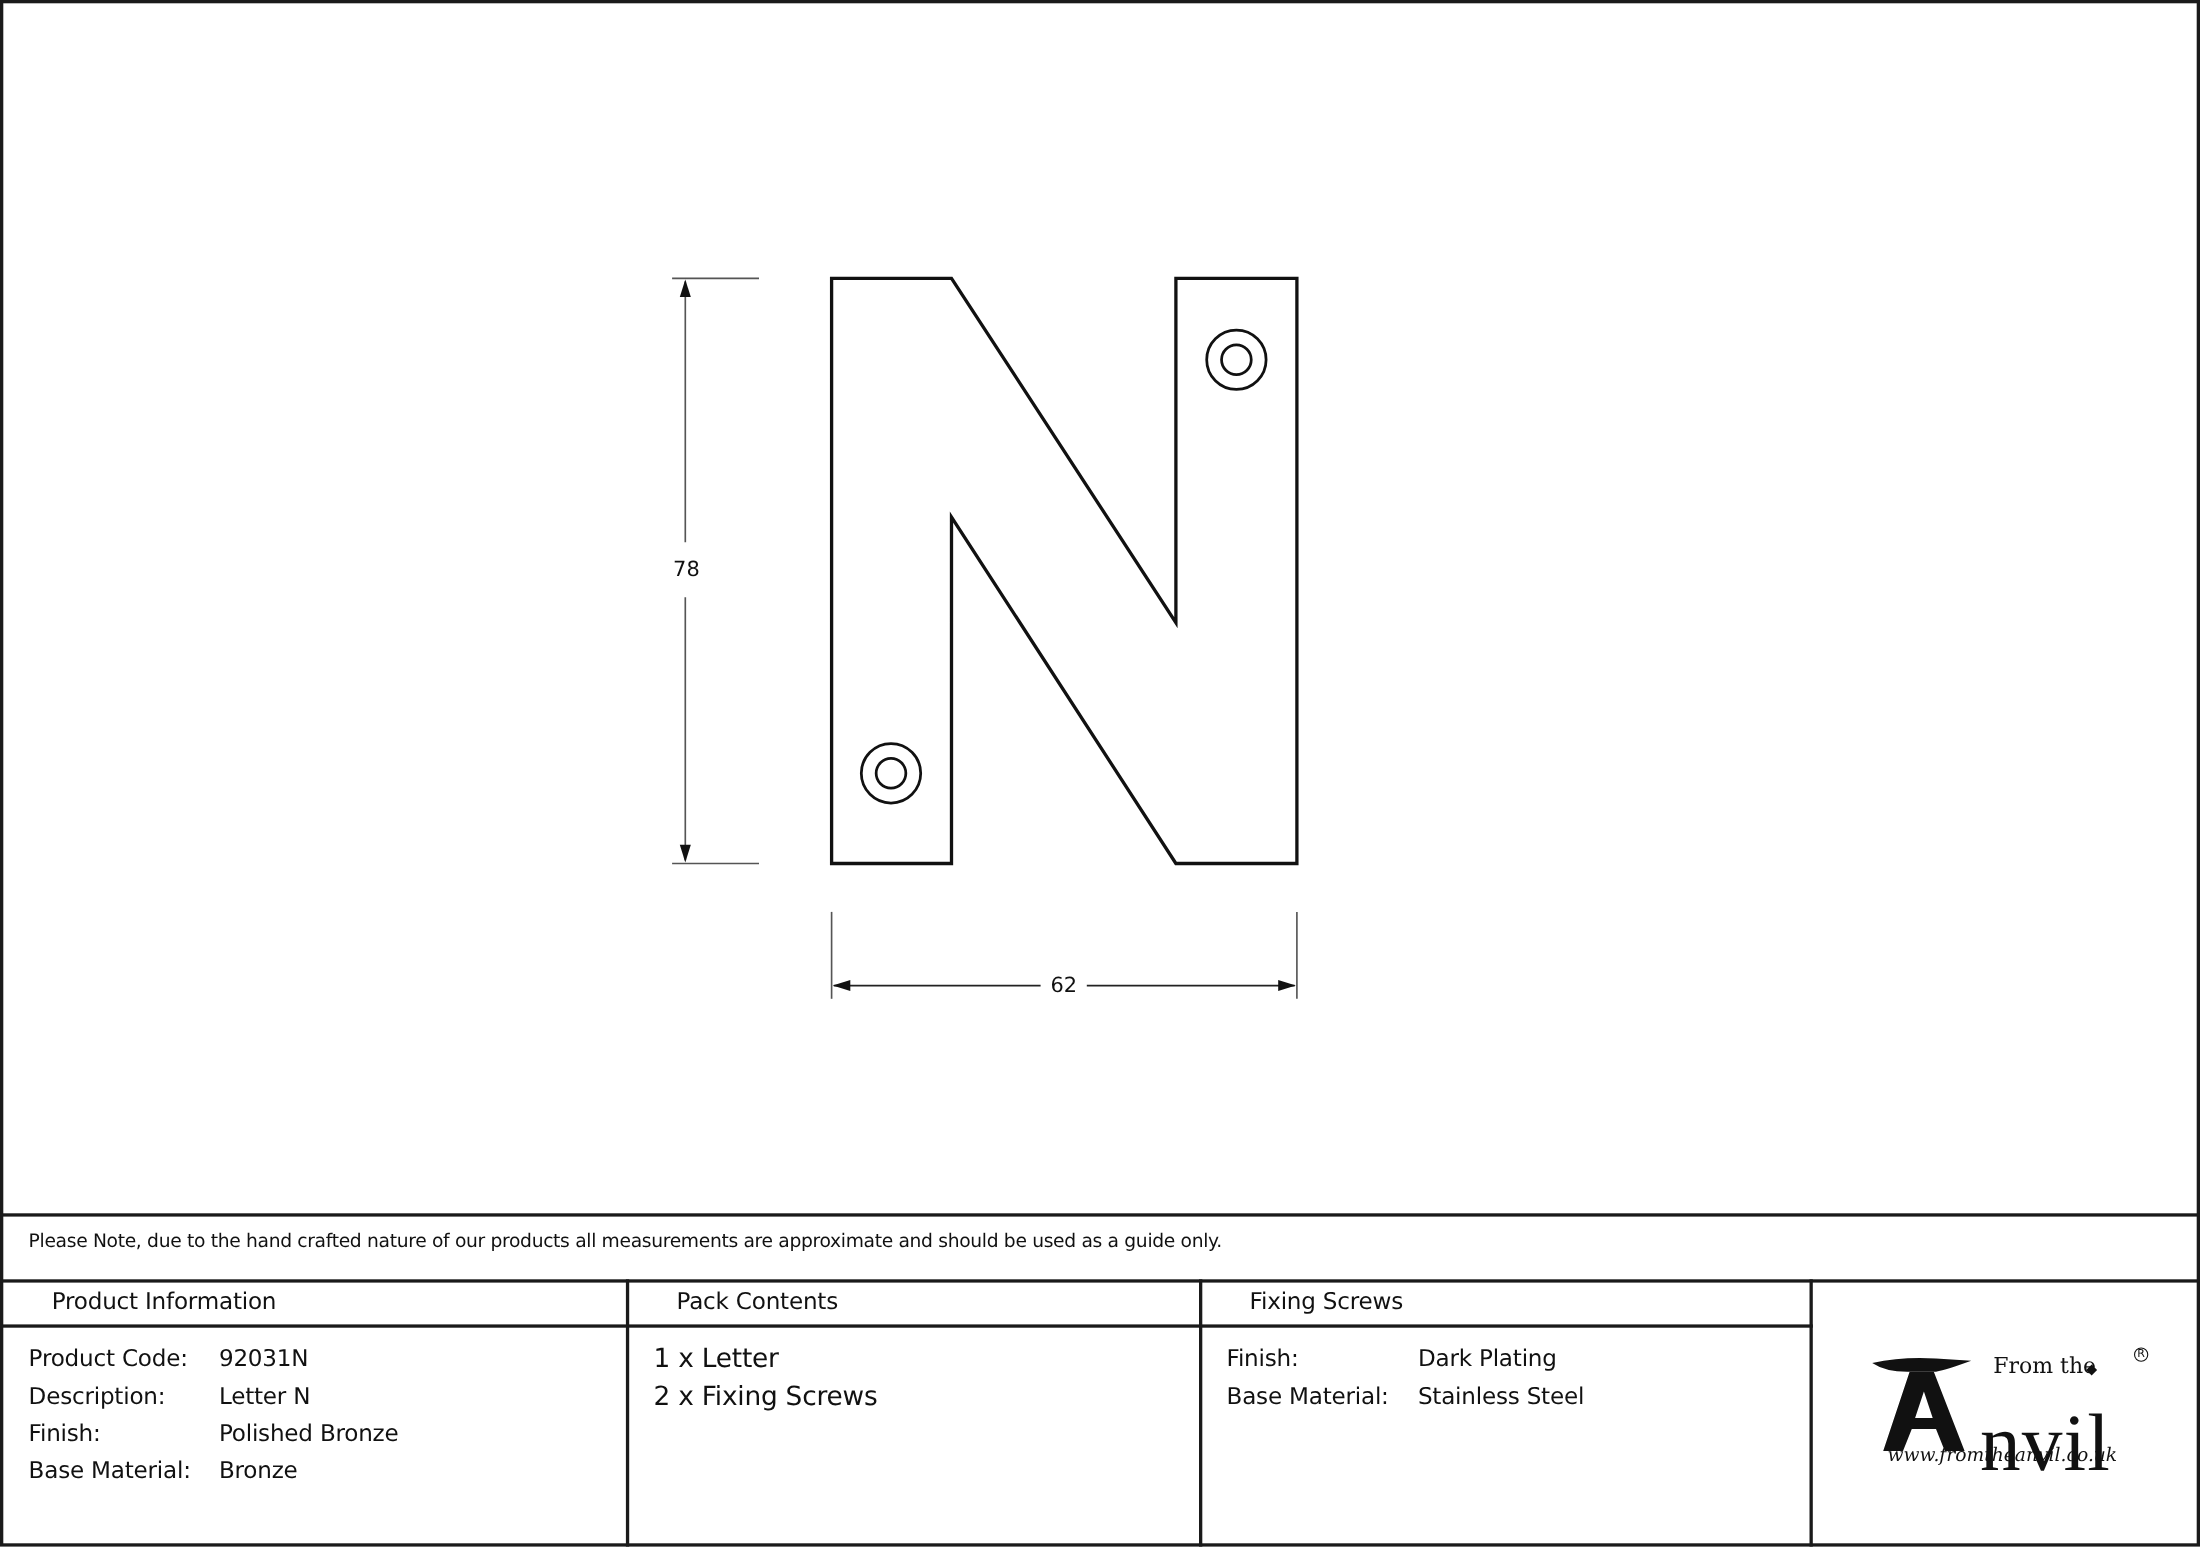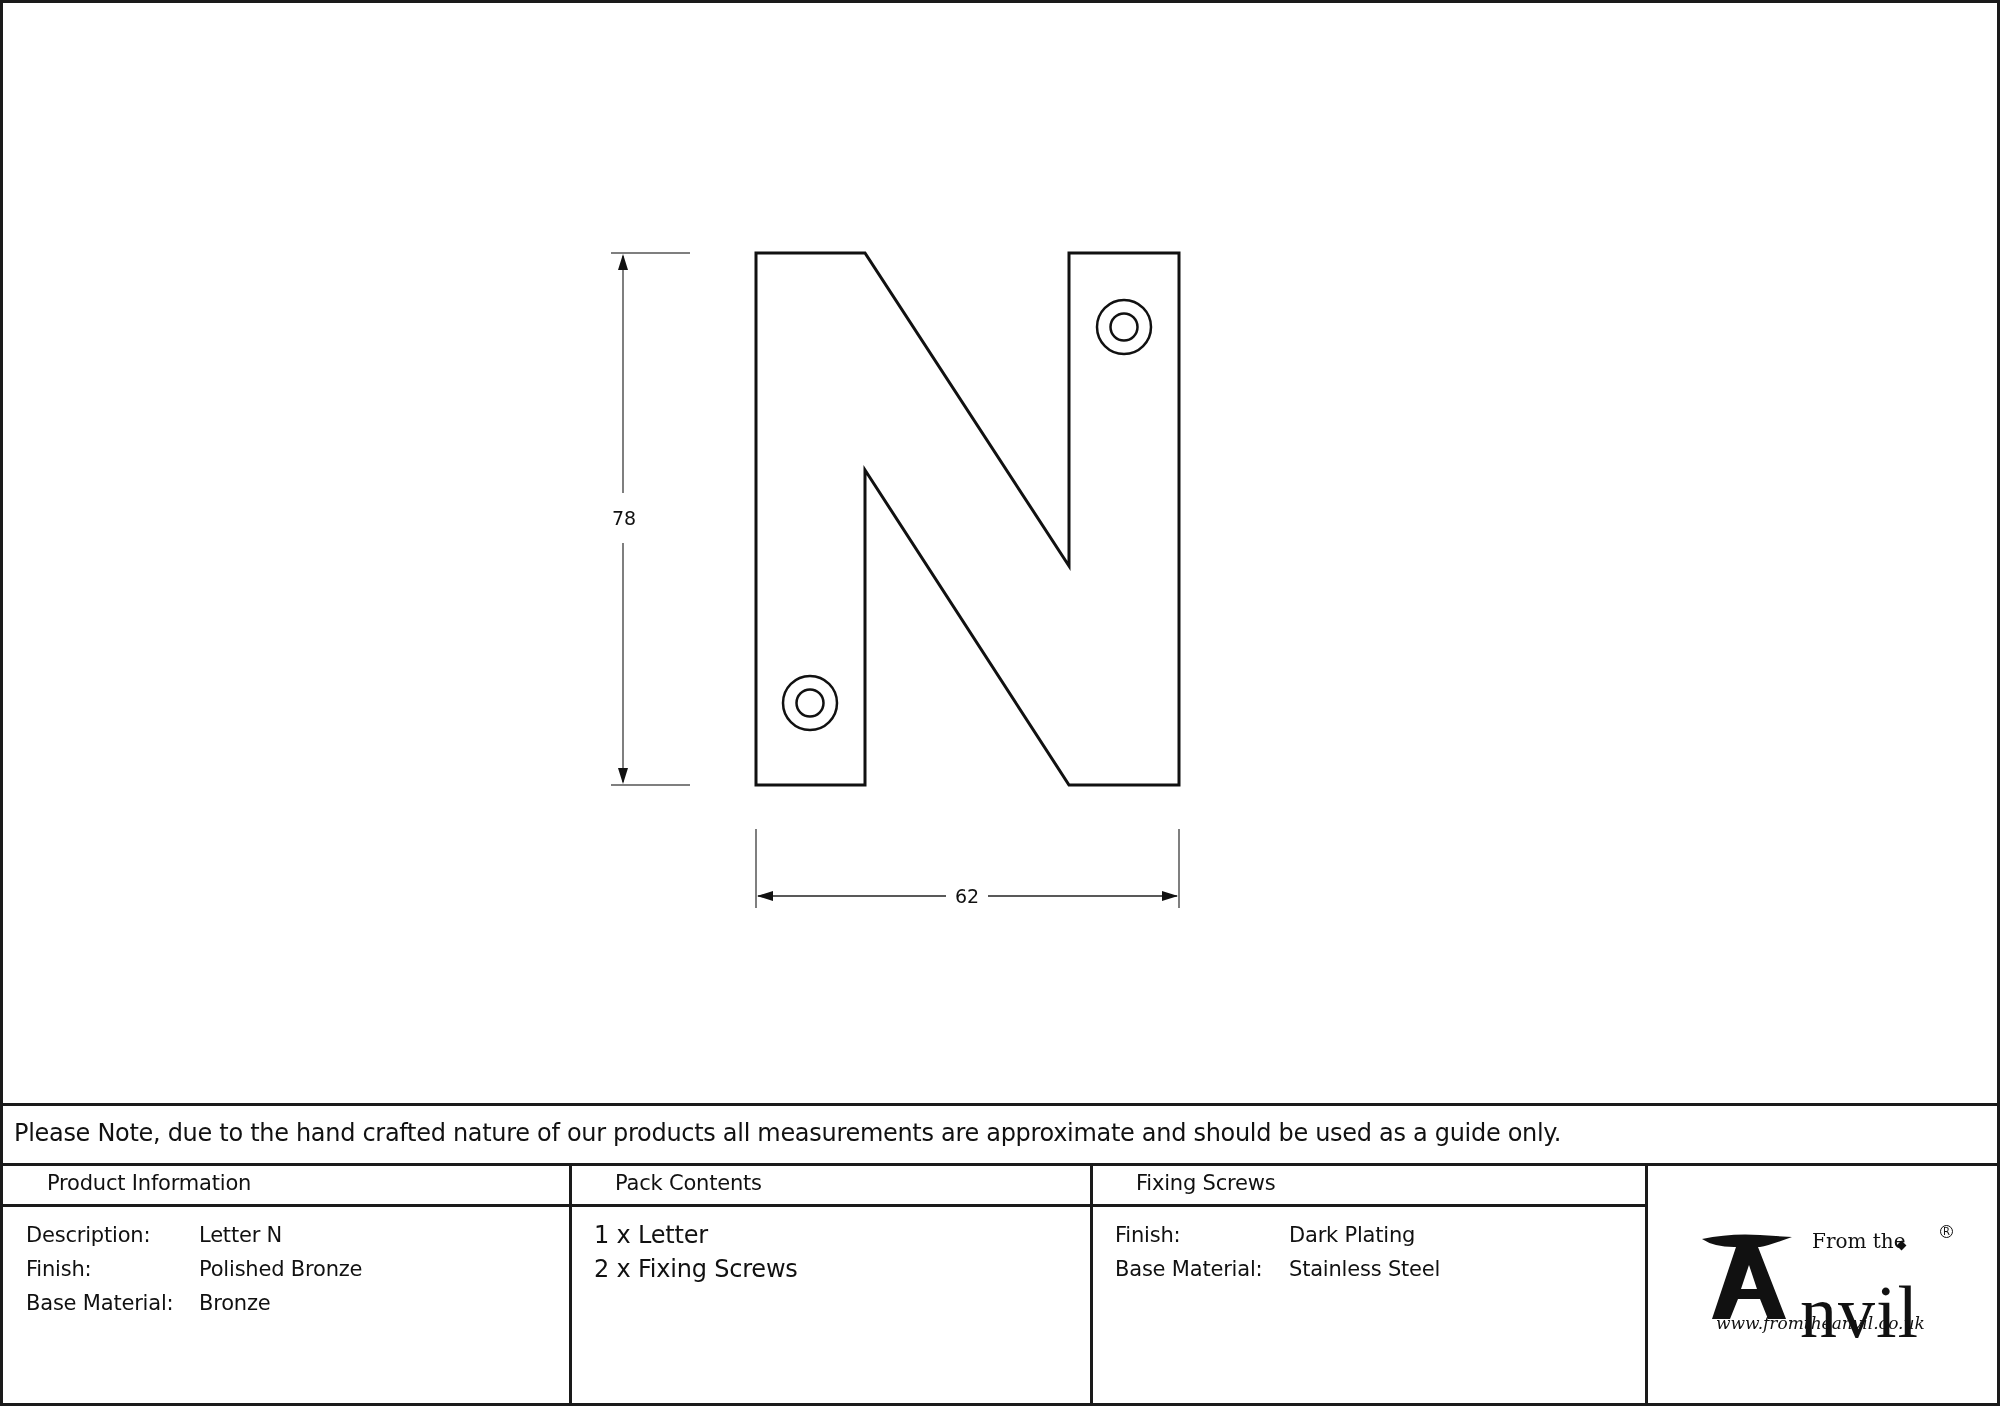--- a/index.html
+++ b/index.html
@@ -41,23 +41,23 @@
       background: #1a1a1a;
       height: 3px;
     }
     .vline {
       position: absolute;
       background: #1a1a1a;
       width: 3px;
     }
     .note {
       position: absolute;
-      left: 14px;
+      left: 26px;
       top: 1119px;
-      font-size: 24px;
+      font-size: 17px;
       letter-spacing: -0.3px;
       white-space: nowrap;
     }
     .col-header {
       position: absolute;
       top: 1171px;
       font-size: 21px;
       white-space: nowrap;
       letter-spacing: -0.2px;
       margin-left: 21px;
@@ -181,20 +181,24 @@
 <div class="vline" style="left:1645px; top:1163px; height:243px;"></div>
 
 <div class="note">Please Note, due to the hand crafted nature of our products all measurements are approximate and should be used as a guide only.</div>
 
 <div class="col-header" style="left:26px;">Product Information</div>
 <div class="col-header" style="left:594px;">Pack Contents</div>
 <div class="col-header" style="left:1115px;">Fixing Screws</div>
 
 <div class="kv" style="left:26px; top:1218px;">
   <div class="row">
+    <span class="k" style="width:173px;">Product Code:</span>
+    <span>92031N</span>
+  </div>
+  <div class="row">
     <span class="k" style="width:173px;">Description:</span>
     <span>Letter N</span>
   </div>
   <div class="row">
     <span class="k" style="width:173px;">Finish:</span>
     <span>Polished Bronze</span>
   </div>
   <div class="row">
     <span class="k" style="width:173px;">Base Material:</span>
     <span>Bronze</span>

